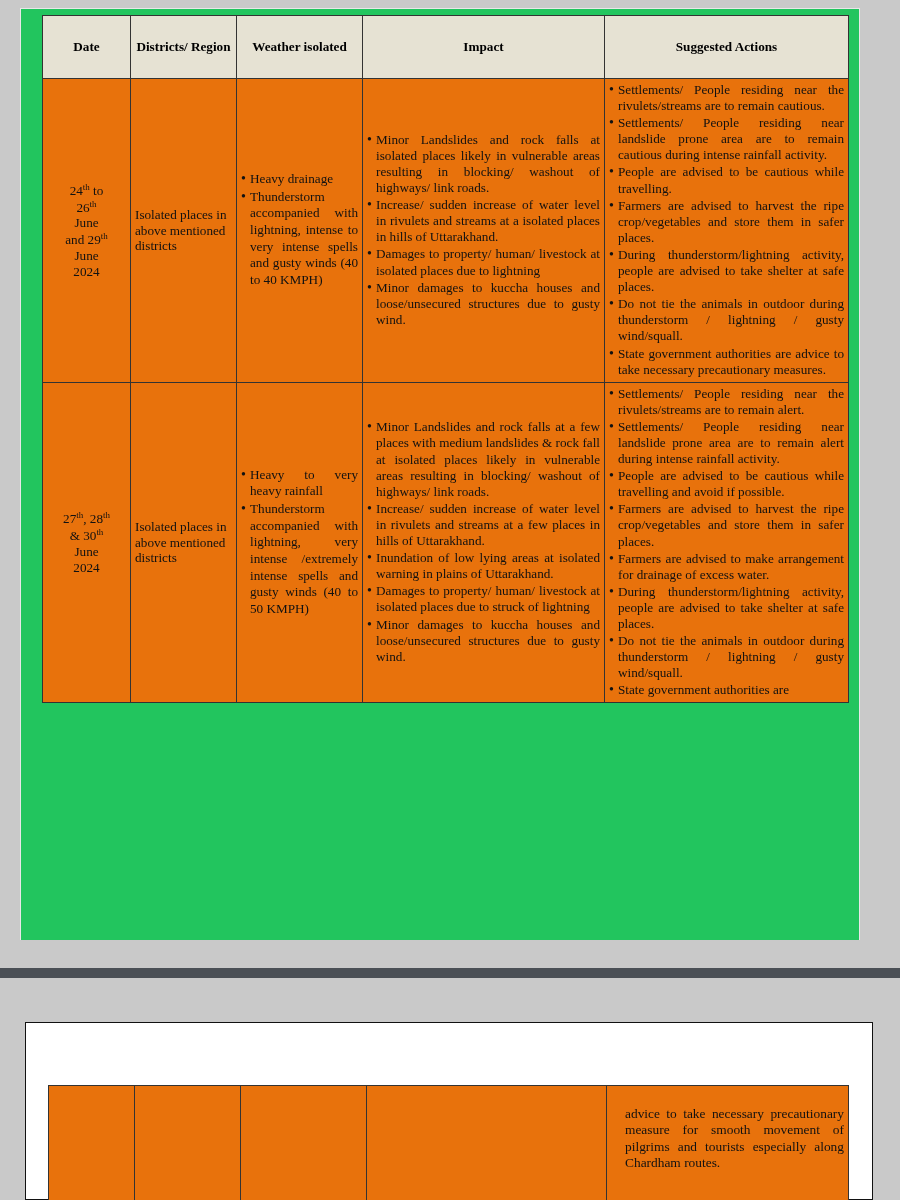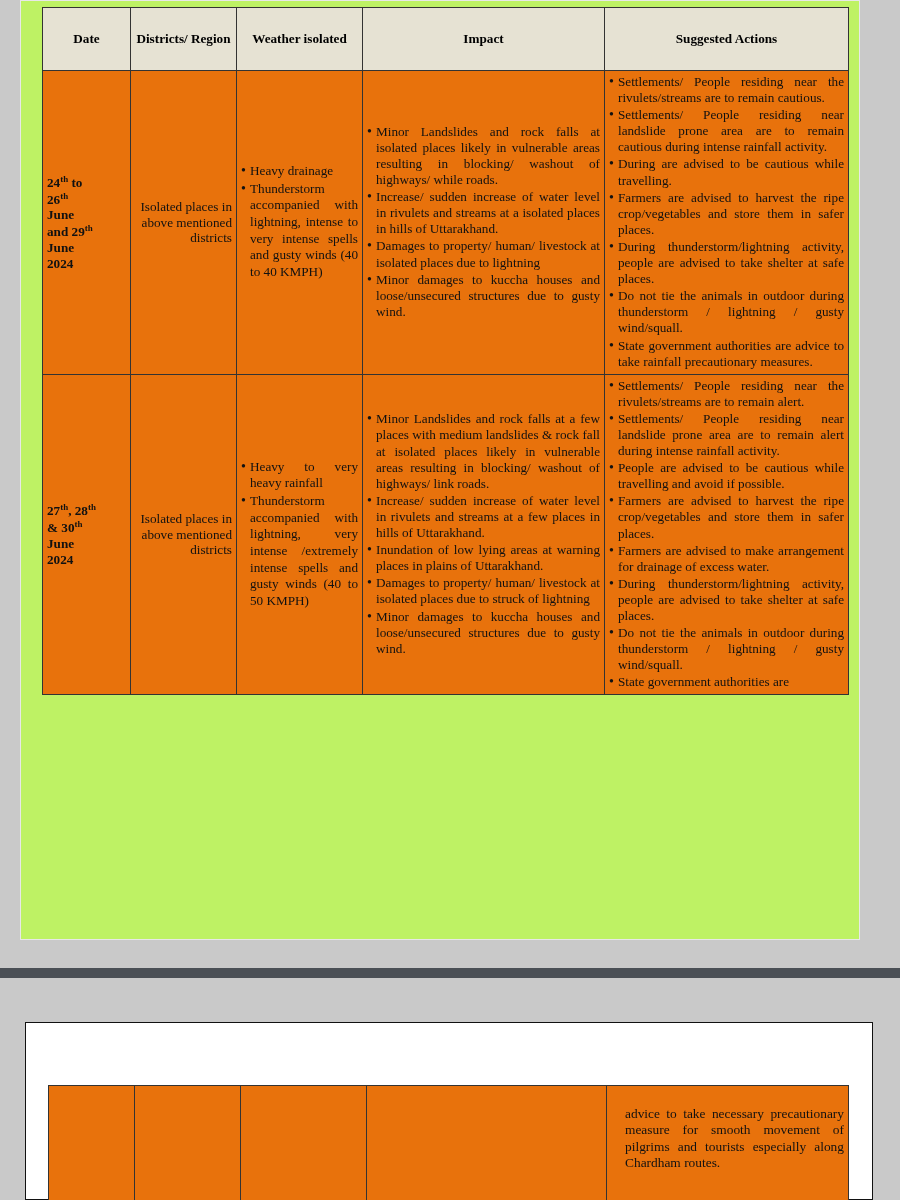--- a/index.html
+++ b/index.html
@@ -16,24 +16,24 @@
   .page {
     position: relative;
     width: 900px;
     height: 1200px;
     background: #c9c9c9;
   }
   
   .sheet-1 {
     position: absolute;
     left: 20px;
-    top: 0px;
+    top: 8px;
     width: 840px;
     height: 940px;
-    background: #bef264;
+    background: #22c55e;
     box-sizing: border-box;
     border: 1px solid #e8e8e8;
   }
   .sheet-gap {
     position: absolute;
     left: 0;
     top: 940px;
     width: 900px;
     height: 82px;
     background: #c9c9c9;
@@ -76,27 +76,27 @@
     font-weight: bold;
     font-size: 13.5px;
     height: 56px;
     padding: 2px 3px;
   }
   tbody td {
     background: #e8720c;
     color: #111;
   }
   td.date {
-    text-align: left;
-    font-weight: bold;
+    text-align: center;
+    font-weight: normal;
     font-size: 14.5px;
     line-height: 1.5;
   }
   td.region {
-    text-align: right;
+    text-align: left;
     font-size: 14px;
     line-height: 1.5;
     vertical-align: middle;
     margin-left: 20px;
   }
   td.listcell {
     vertical-align: middle;
     font-size: 13.4px;
   }
   ul.bl {
@@ -179,35 +179,35 @@
           </td>
           <td class="region">Isolated places in above mentioned districts</td>
           <td class="listcell wxcell">
             <ul class="bl">
               <li>Heavy drainage</li>
               <li>Thunderstorm accompanied with lightning, intense to very intense spells and gusty winds (40 to 40 KMPH)</li>
             </ul>
           </td>
           <td class="listcell">
             <ul class="bl">
-              <li>Minor Landslides and rock falls at isolated places likely in vulnerable areas resulting in blocking/ washout of highways/ while roads.</li>
+              <li>Minor Landslides and rock falls at isolated places likely in vulnerable areas resulting in blocking/ washout of highways/ link roads.</li>
               <li>Increase/ sudden increase of water level in rivulets and streams at a isolated places in hills of Uttarakhand.</li>
               <li>Damages to property/ human/ livestock at isolated places due to lightning</li>
               <li>Minor damages to kuccha houses and loose/unsecured structures due to gusty wind.</li>
             </ul>
           </td>
           <td class="listcell">
             <ul class="bl">
               <li>Settlements/ People residing near the rivulets/streams are to remain cautious.</li>
               <li>Settlements/ People residing near landslide prone area are to remain cautious during intense rainfall activity.</li>
-              <li>During are advised to be cautious while travelling.</li>
+              <li>People are advised to be cautious while travelling.</li>
               <li>Farmers are advised to harvest the ripe crop/vegetables and store them in safer places.</li>
               <li>During thunderstorm/lightning activity, people are advised to take shelter at safe places.</li>
               <li>Do not tie the animals in outdoor during thunderstorm / lightning / gusty wind/squall.</li>
-              <li>State government authorities are advice to take rainfall precautionary measures.</li>
+              <li>State government authorities are advice to take necessary precautionary measures.</li>
             </ul>
           </td>
         </tr>
 
         <tr>
           <td class="date">
             <div><span>27<sup>th</sup>, 28<sup>th</sup></span></div>
             <div><span>&amp; 30<sup>th</sup></span></div>
             <div><span>June</span></div>
             <div><span>2024</span></div>
@@ -216,21 +216,21 @@
           <td class="listcell wxcell">
             <ul class="bl">
               <li>Heavy to very heavy rainfall</li>
               <li>Thunderstorm accompanied with lightning, very intense /extremely intense spells and gusty winds (40 to 50 KMPH)</li>
             </ul>
           </td>
           <td class="listcell">
             <ul class="bl">
               <li>Minor Landslides and rock falls at a few places with medium landslides &amp; rock fall at isolated places likely in vulnerable areas resulting in blocking/ washout of highways/ link roads.</li>
               <li>Increase/ sudden increase of water level in rivulets and streams at a few places in hills of Uttarakhand.</li>
-              <li>Inundation of low lying areas at warning places in plains of Uttarakhand.</li>
+              <li>Inundation of low lying areas at isolated warning in plains of Uttarakhand.</li>
               <li>Damages to property/ human/ livestock at isolated places due to struck of lightning</li>
               <li>Minor damages to kuccha houses and loose/unsecured structures due to gusty wind.</li>
             </ul>
           </td>
           <td class="listcell">
             <ul class="bl">
               <li>Settlements/ People residing near the rivulets/streams are to remain alert.</li>
               <li>Settlements/ People residing near landslide prone area are to remain alert during intense rainfall activity.</li>
               <li>People are advised to be cautious while travelling and avoid if possible.</li>
               <li>Farmers are advised to harvest the ripe crop/vegetables and store them in safer places.</li>

